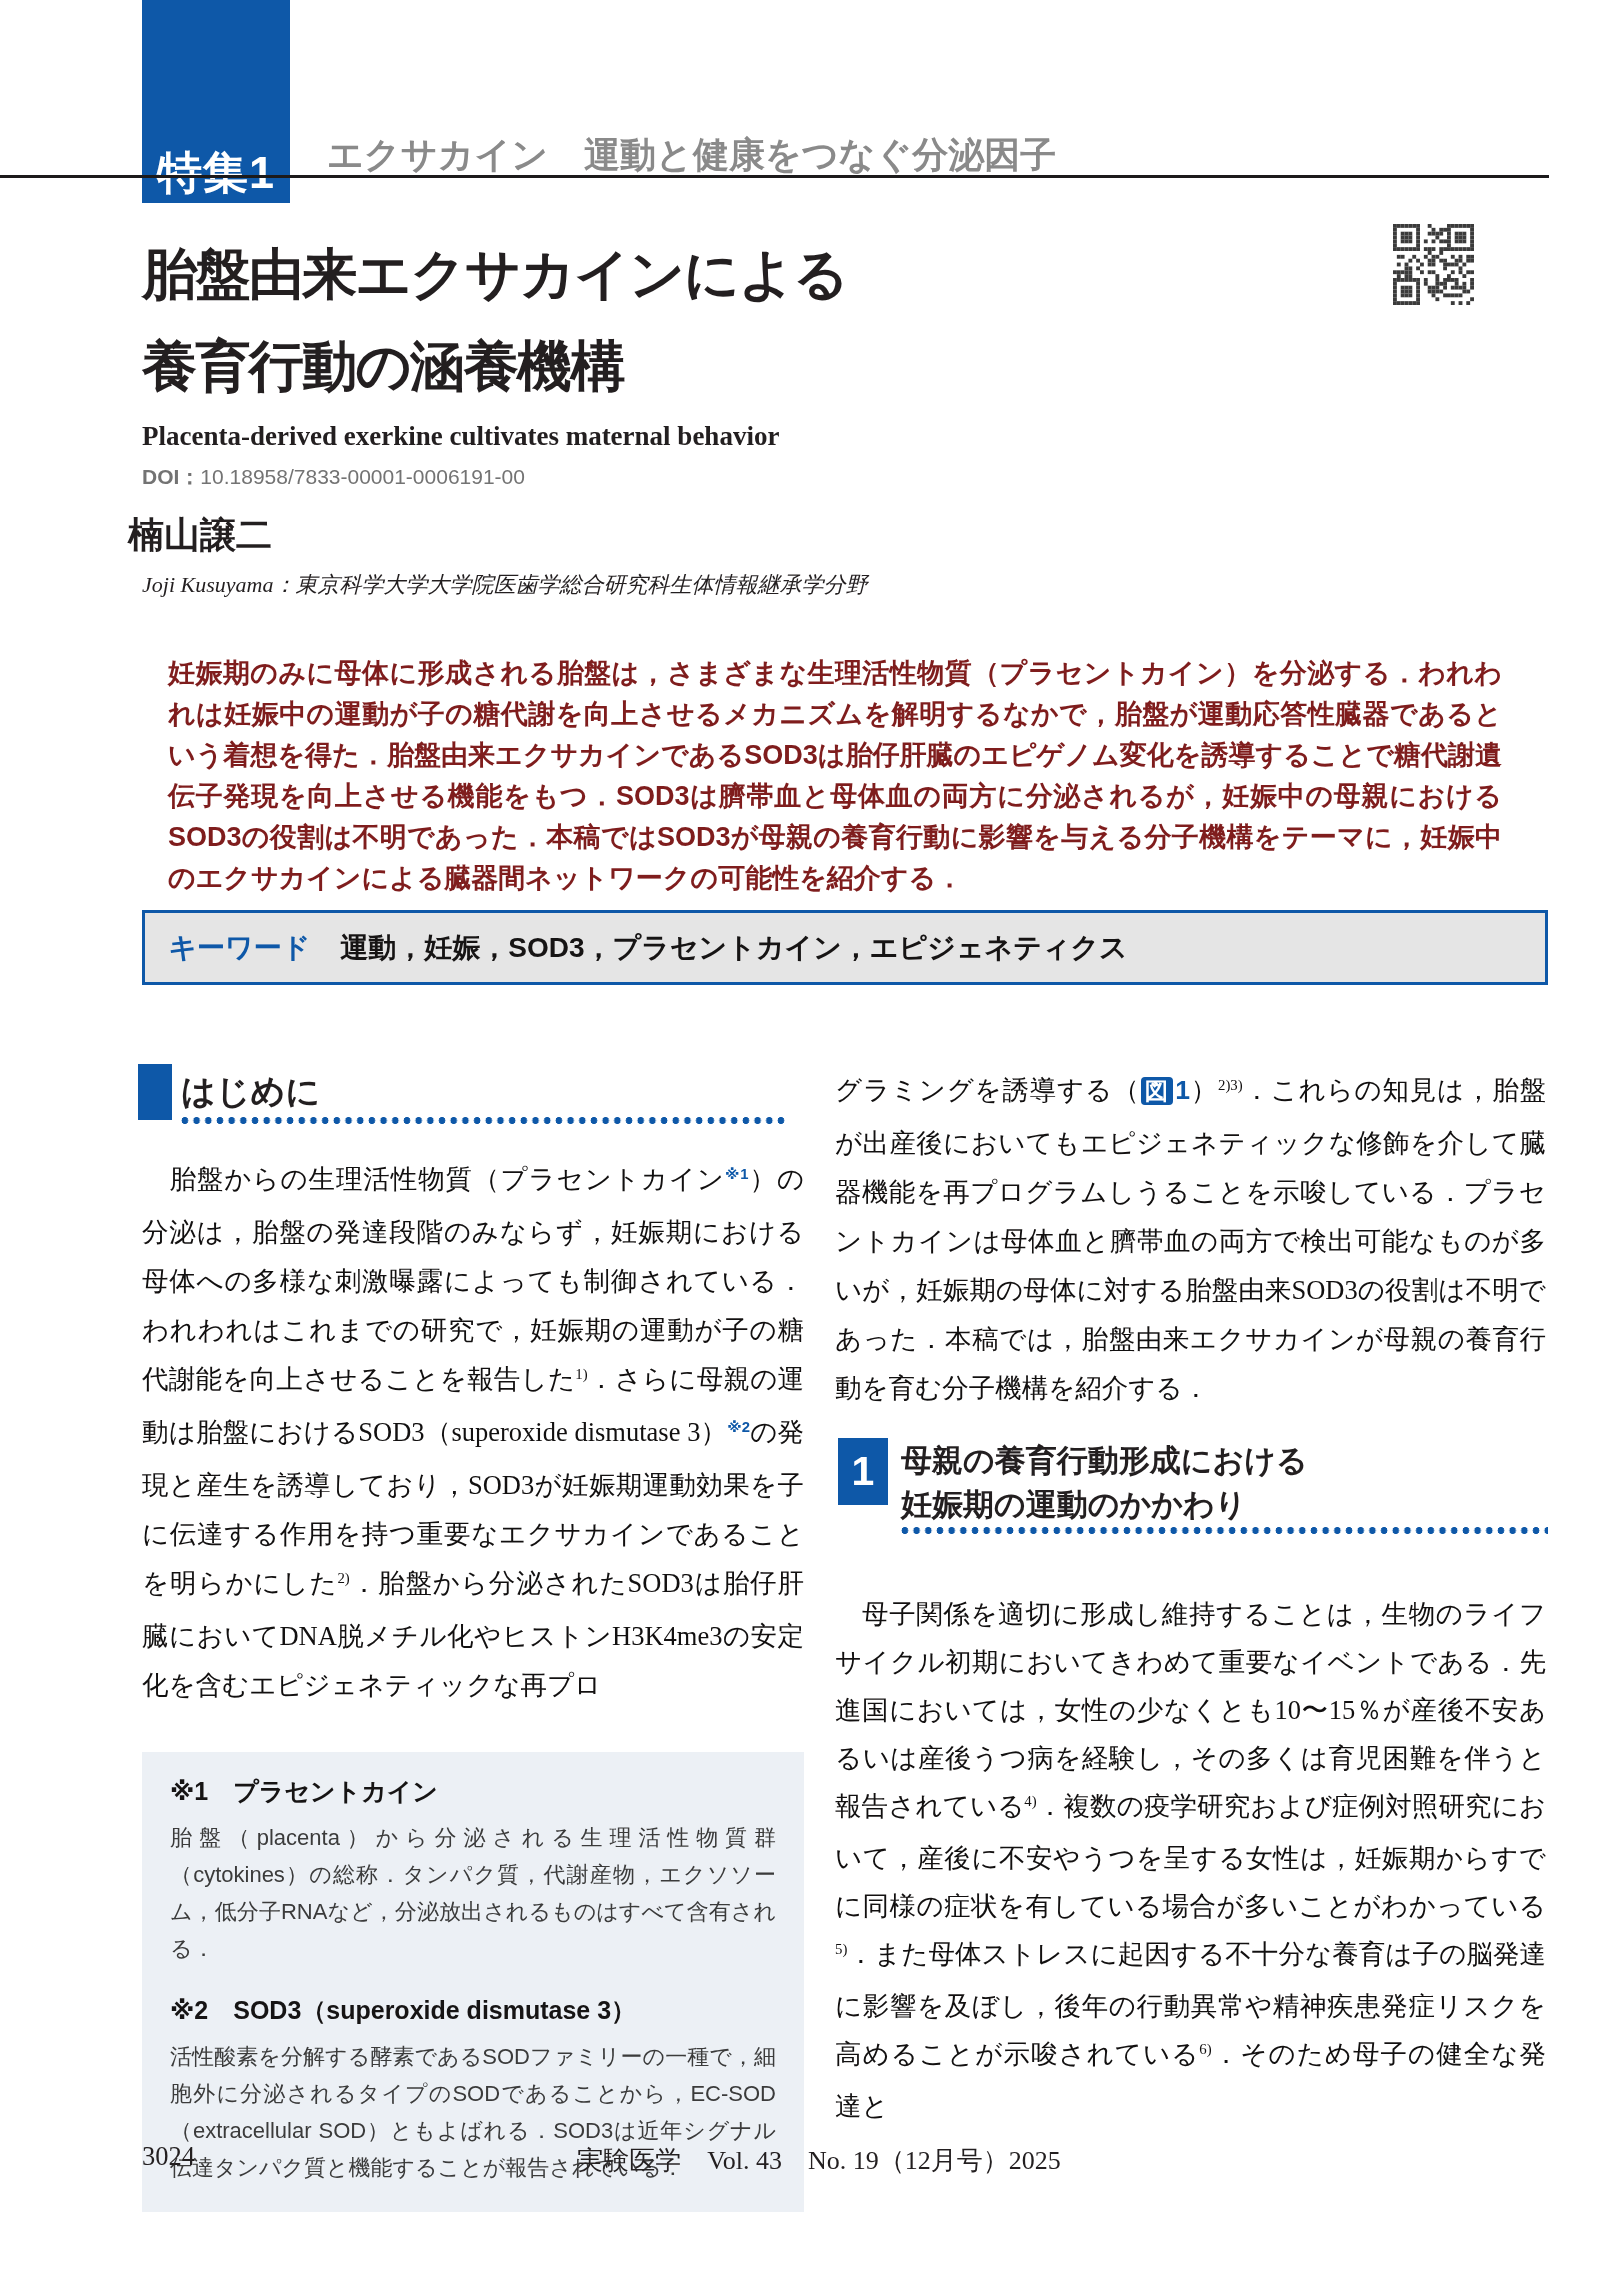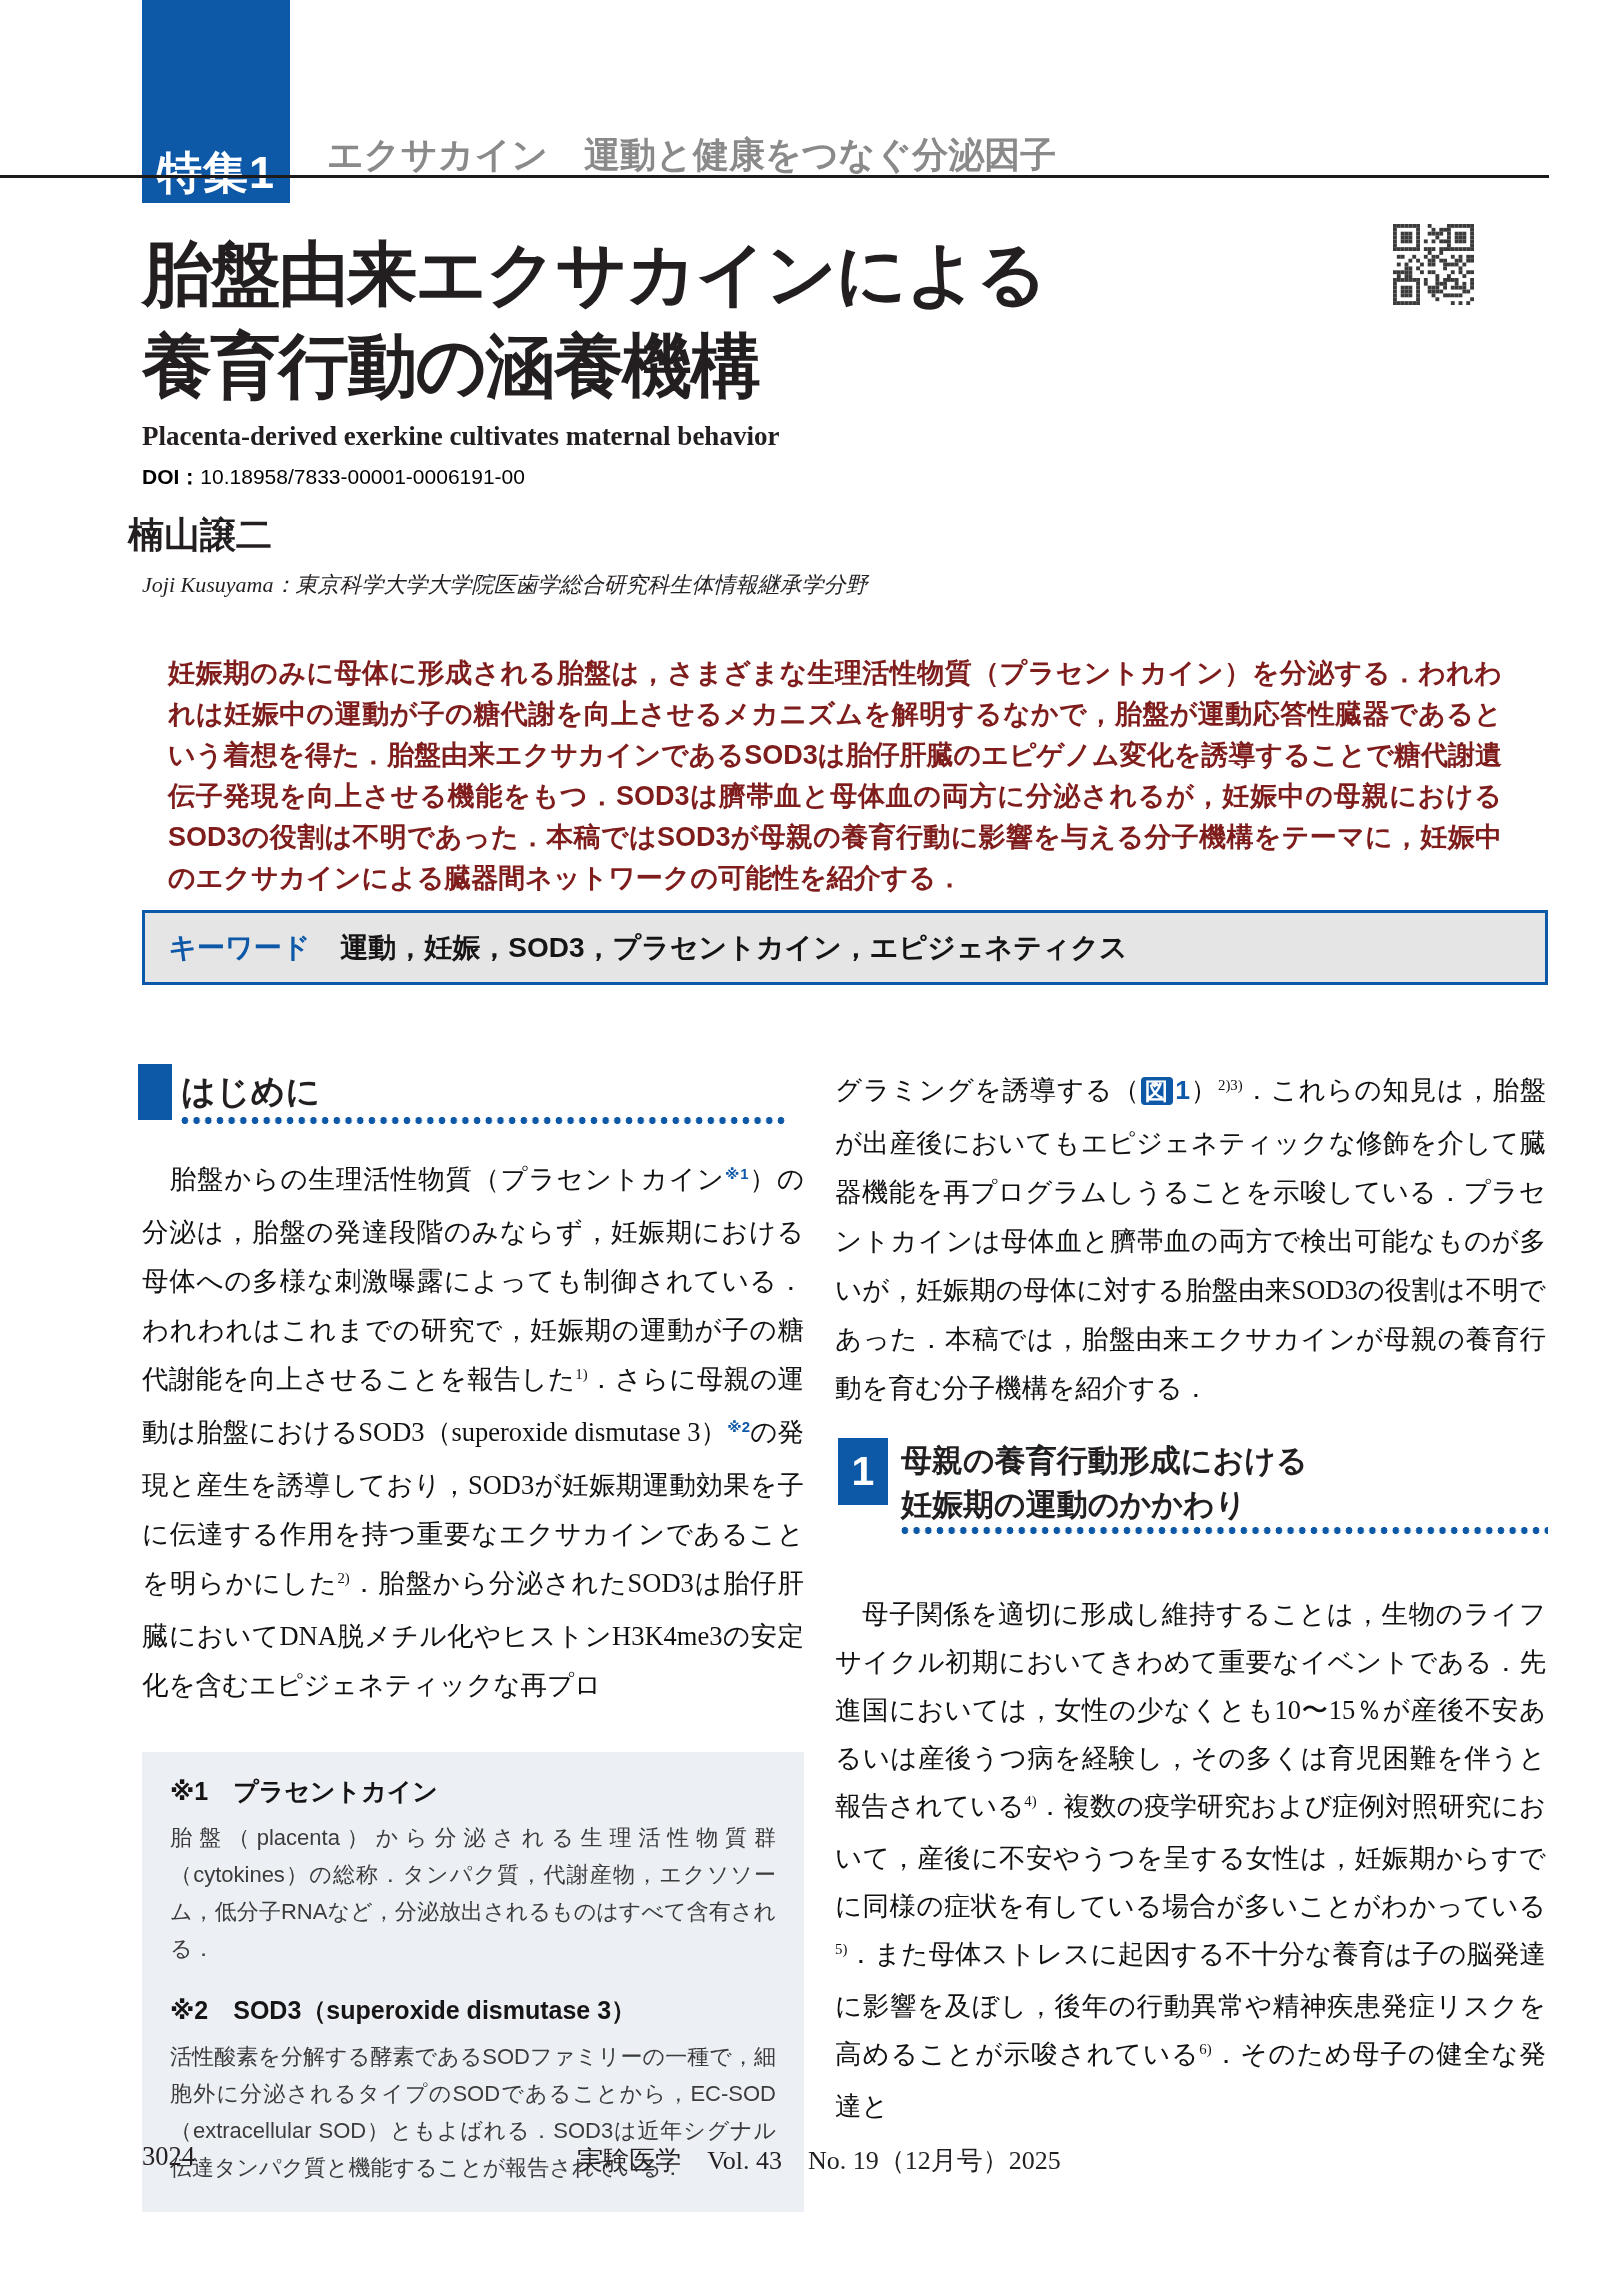--- a/index.html
+++ b/index.html
@@ -18,27 +18,27 @@
   .badge{left:142px;top:0;width:148px;height:203px;background:var(--blue);
          display:flex;align-items:flex-end;justify-content:center;}
   .badge-label{color:#fff;font-family:"Liberation Sans","DejaVu Sans",sans-serif;
                font-weight:bold;font-size:45px;letter-spacing:0.8px;white-space:nowrap;}
   .series-title{left:327px;top:123px;font-family:"Liberation Sans","DejaVu Sans",sans-serif;
                 font-weight:bold;font-size:36px;color:var(--gray);white-space:nowrap;margin-top:8px;}
   .top-rule{left:0;top:175px;width:1549px;height:3.1px;background:#1c1a1b;}
 
   
   .main-title{left:142px;top:228px;font-family:"Liberation Sans","DejaVu Sans",sans-serif;
-              font-weight:900;font-size:70px;line-height:92px;letter-spacing:-1.6px;
+              font-weight:900;font-size:55px;line-height:92px;letter-spacing:-1.6px;
               color:var(--dark);white-space:nowrap;}
   .qr{left:1393px;top:224px;width:81px;height:81px;}
   .en-title{left:142px;top:421px;font-family:"Liberation Serif","DejaVu Serif",serif;
             font-weight:bold;font-size:27px;white-space:nowrap;}
   .doi-line{left:142px;top:463px;font-size:21px;font-family:"Liberation Sans","DejaVu Sans",sans-serif;
-            color:#000000;white-space:nowrap;}
+            color:#737373;white-space:nowrap;}
   .doi-line .doi-label{font-weight:bold;}
 
   
   .author-name{left:128px;top:511px;font-family:"Liberation Sans","DejaVu Sans",sans-serif;
                font-weight:bold;font-size:36px;white-space:nowrap;}
   .affiliation{left:142px;top:570px;font-size:22px;font-family:"Liberation Serif","DejaVu Serif",serif;
                white-space:nowrap;font-style:italic;}
 
   
   .abstract{left:168px;top:653px;width:1334px;font-family:"Liberation Sans","DejaVu Sans",sans-serif;

